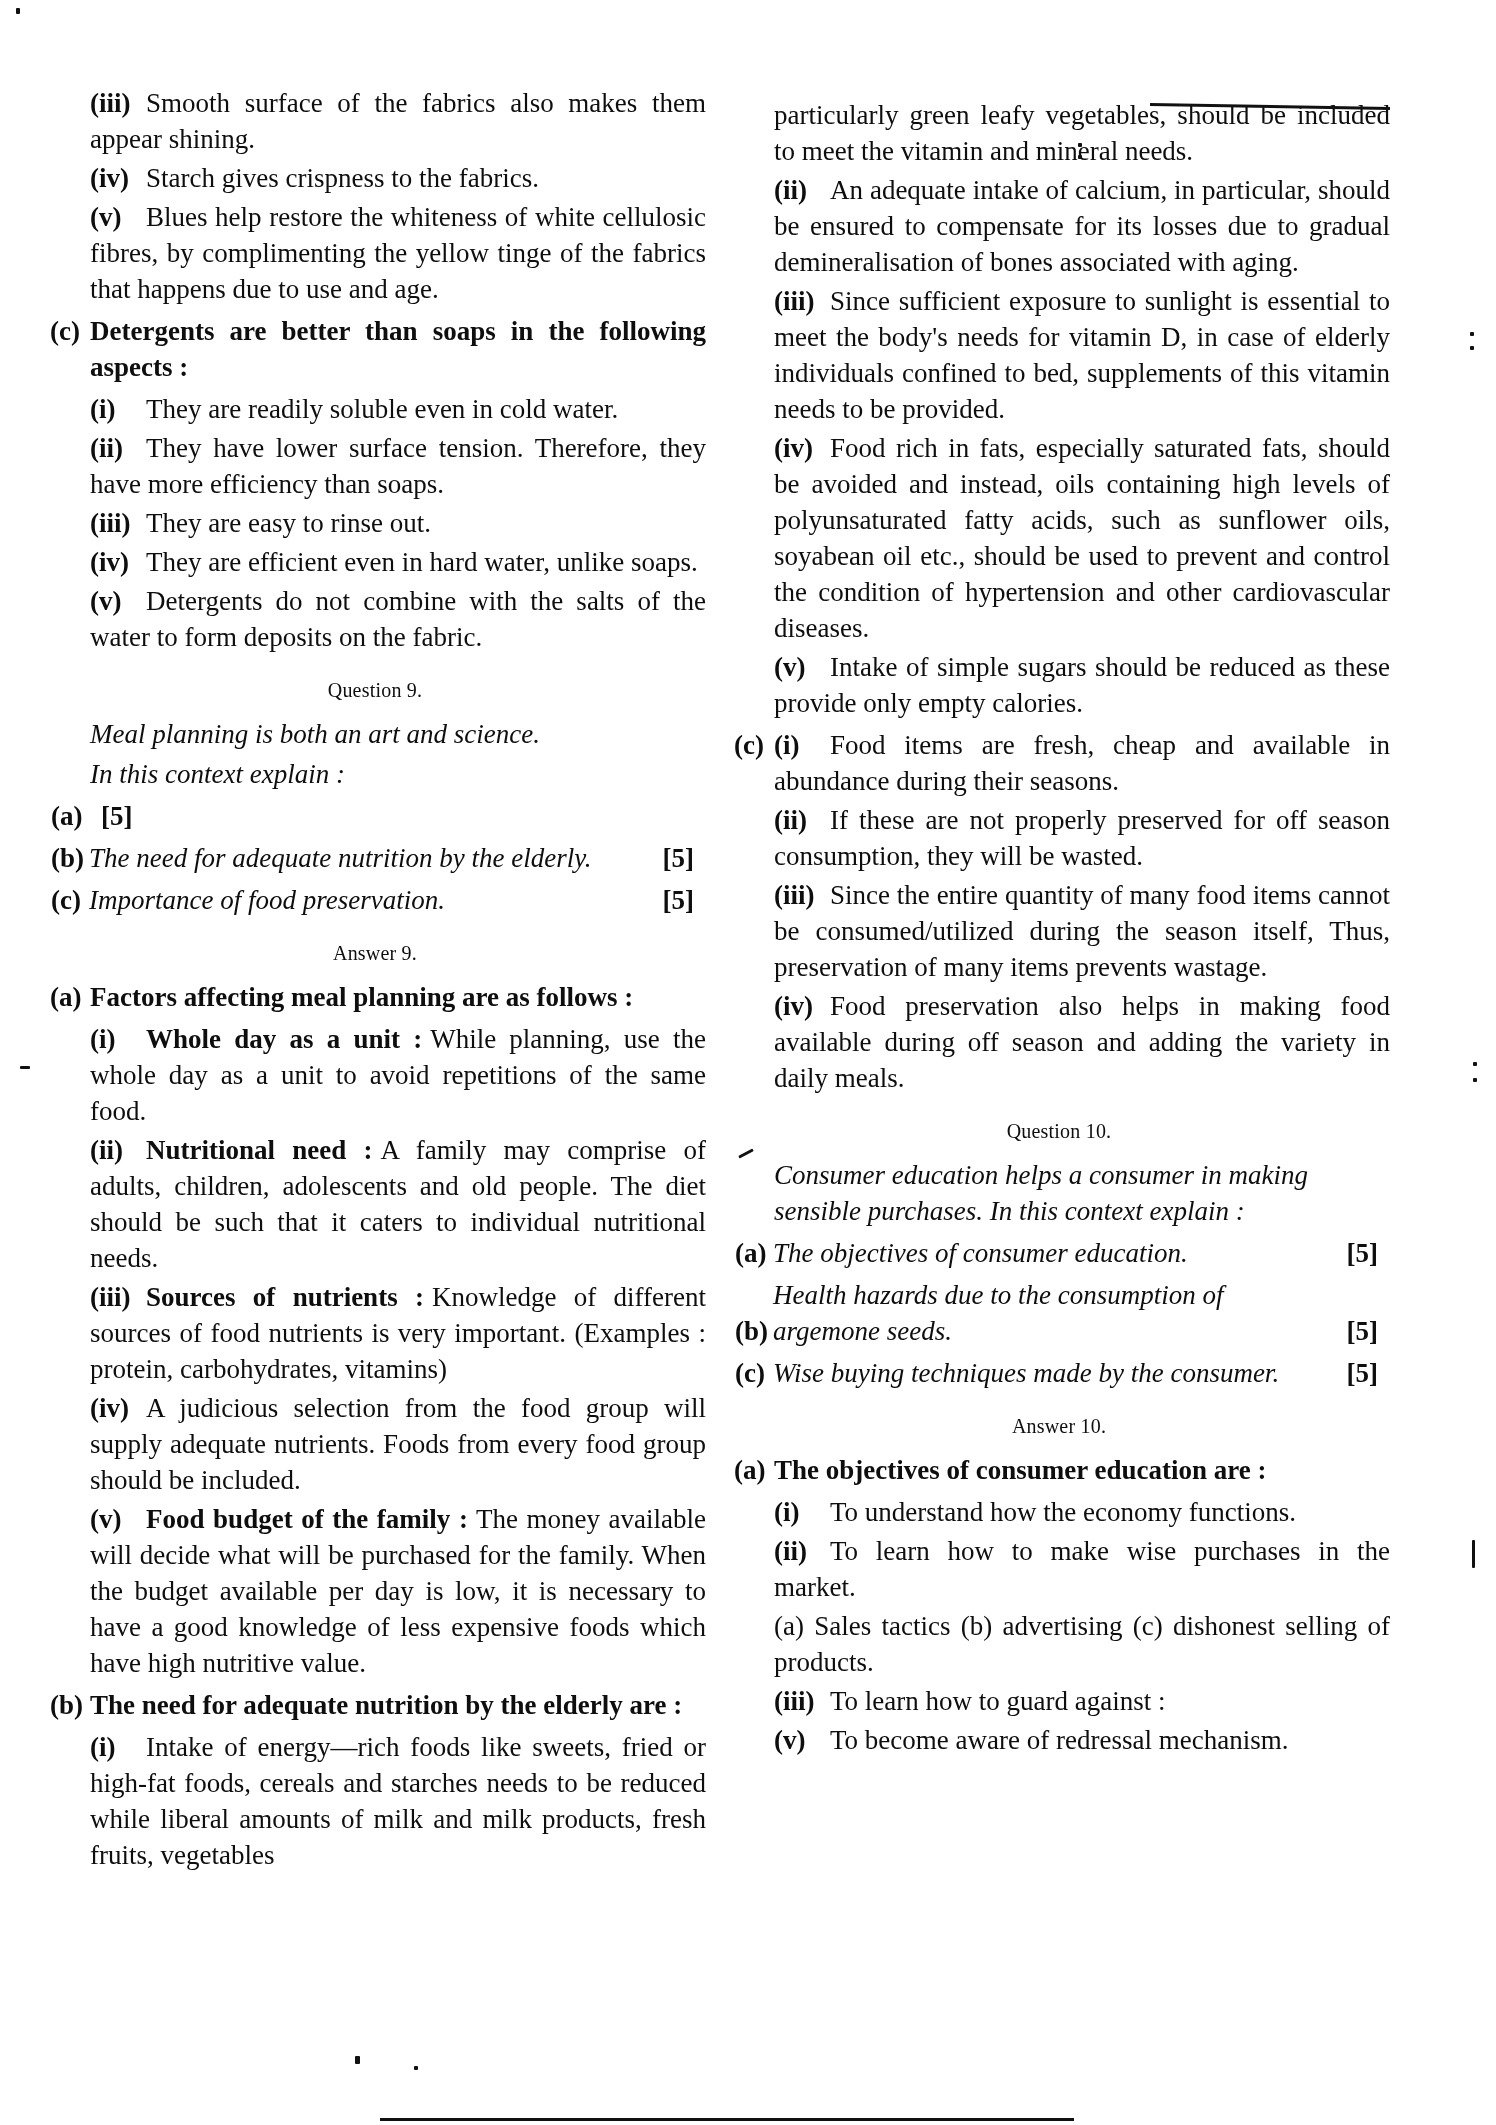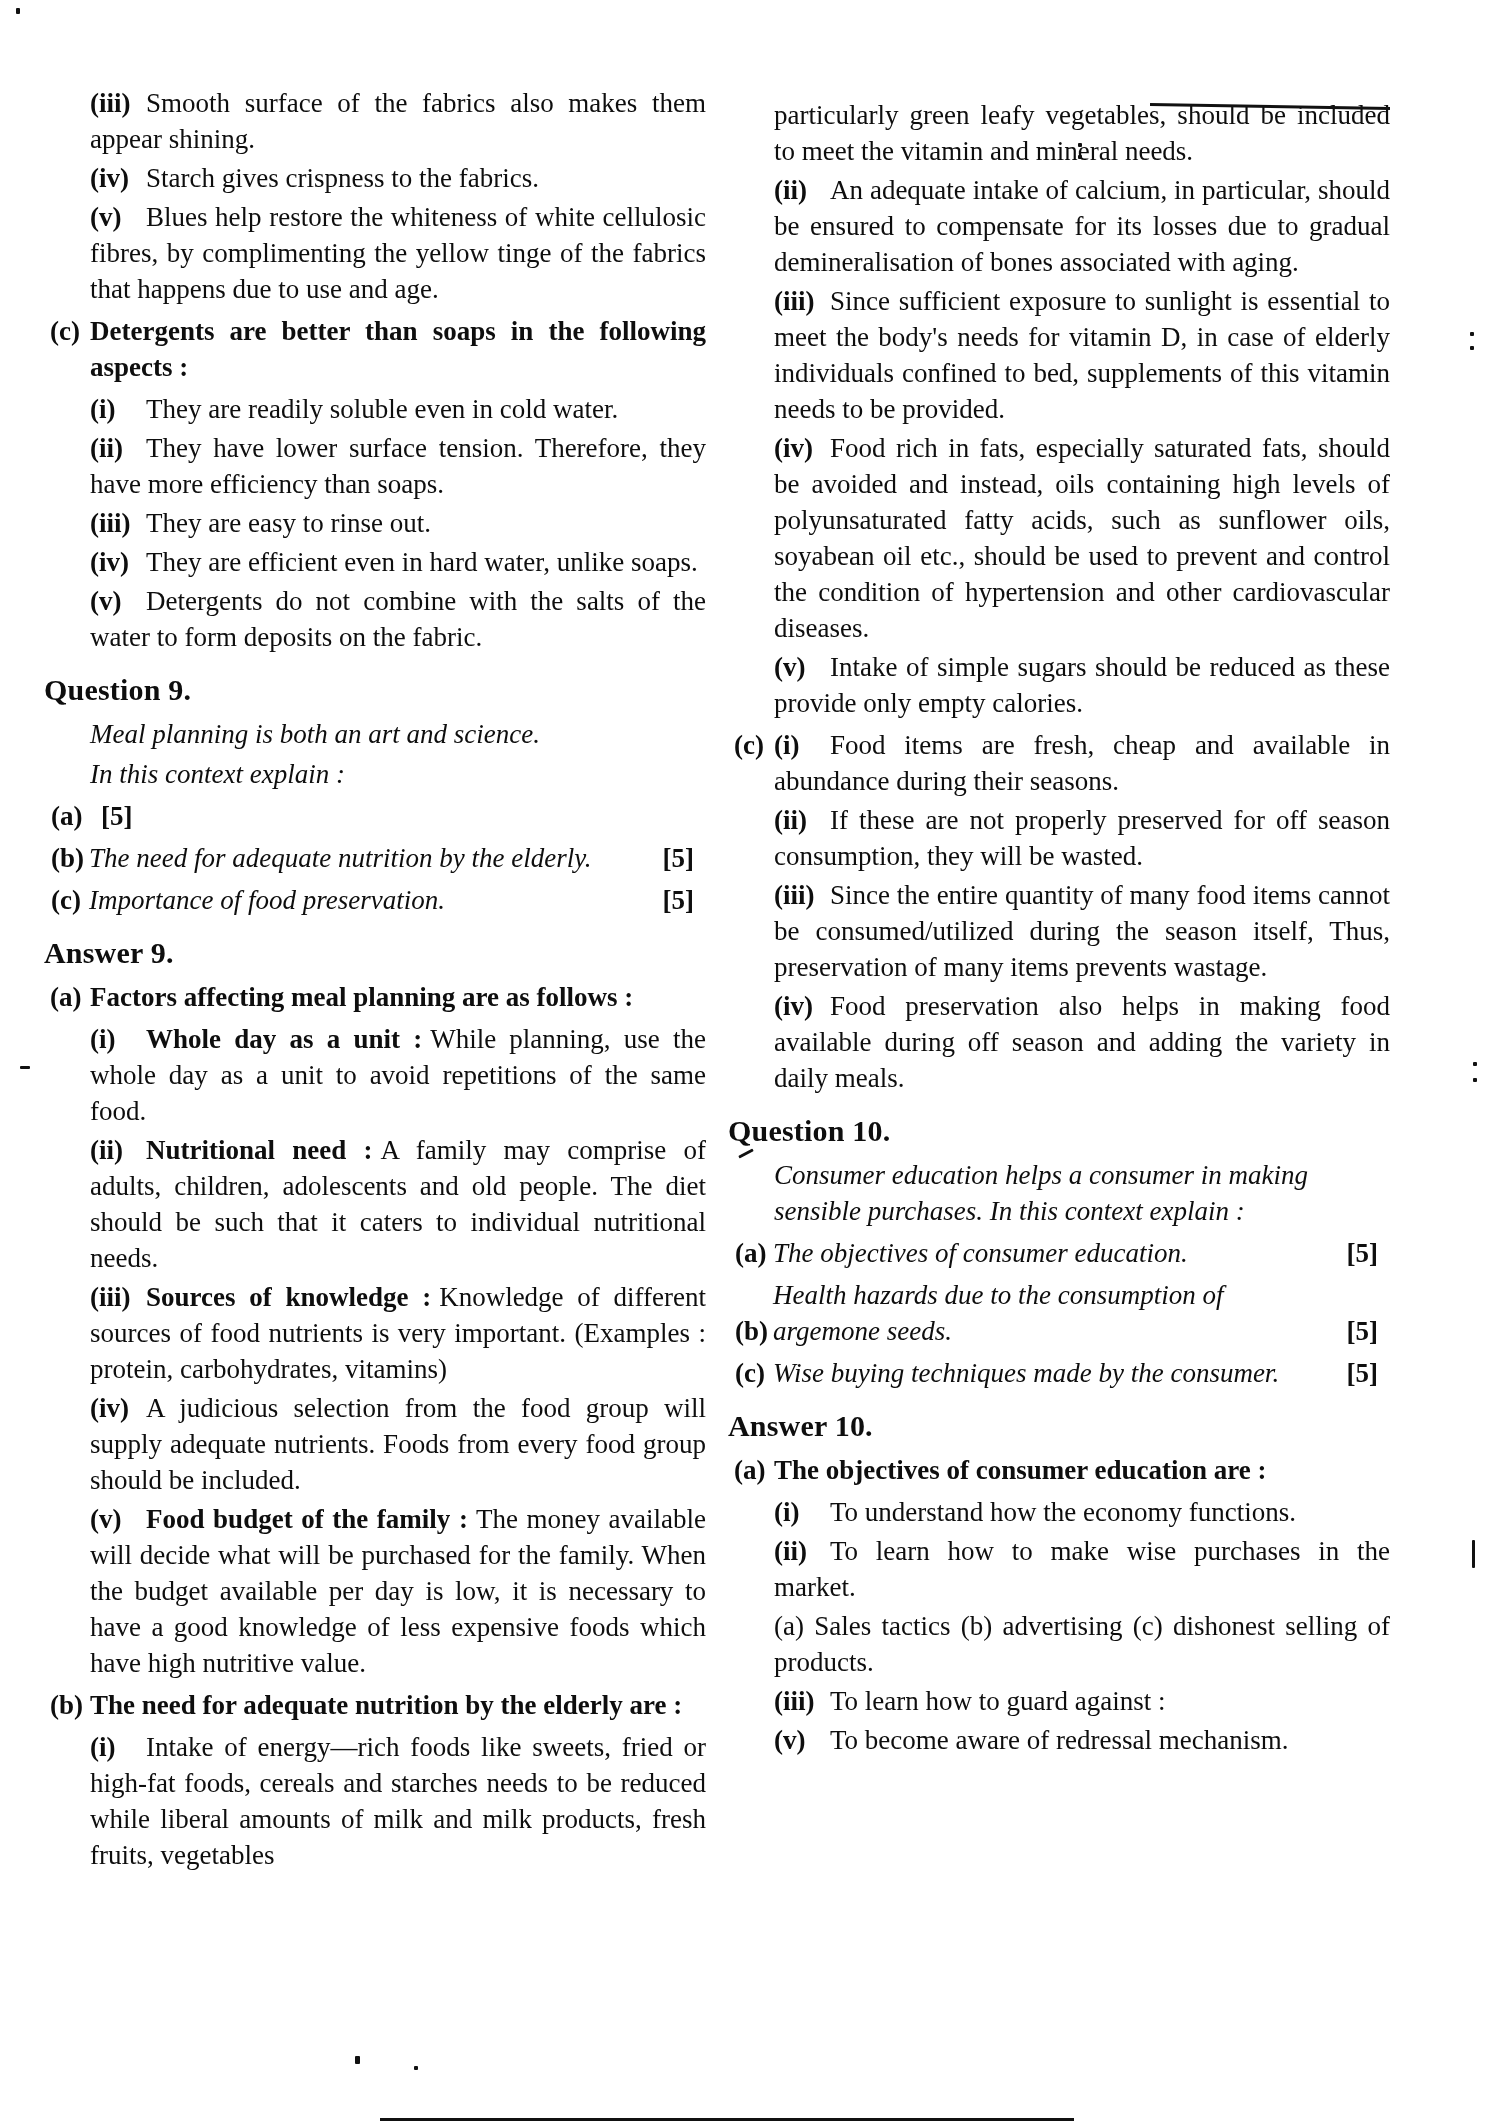--- a/index.html
+++ b/index.html
@@ -11,21 +11,21 @@
     font-family:"Liberation Serif","DejaVu Serif",serif;
     color:#0e0e0e;
     -webkit-font-smoothing:antialiased;
   }
   .page{position:absolute;inset:0;}
   .col{position:absolute;width:662px;}
   .col-left{left:44px;top:82px;}
   .col-right{left:728px;top:94px;}
   .blk{font-size:27px;line-height:36px;margin:3px 0;}
   
-  .section{font-weight:700;font-size:30px;line-height:38px;margin:16px 0 7px 0;letter-spacing:.2px;}
+  .section{font-weight:400;font-size:20px;line-height:38px;margin:16px 0 7px 0;letter-spacing:.2px;text-align:center;}
   
   .intro{margin-left:46px;font-style:italic;margin-top:4px;margin-bottom:4px;}
   
   .qitem{display:flex;align-items:flex-end;padding-left:7px;padding-right:12px;margin:6px 0;}
   .qitem .lbl{flex:none;width:38px;font-weight:700;font-style:normal;}
   .qitem .txt{flex:1;font-style:italic;}
   .qitem .marks{flex:none;font-weight:700;margin-left:12px;font-style:normal;}
   
   .letter{position:relative;padding-left:46px;text-align:justify;margin:6px 0;}
   .letter .lbl{position:absolute;left:6px;top:0;font-weight:700;}
@@ -70,21 +70,21 @@
       </div>
       <div class="blk qitem">
         <span class="lbl">(c)</span>
         <span class="txt">Importance of food preservation.</span>
         <span class="marks">[5]</span>
       </div>
       <div class="blk section">Answer 9.</div>
       <div class="blk letter bold"><span class="lbl">(a)</span><span class="txt">Factors affecting meal planning are as follows :</span></div>
       <div class="blk sub"><span class="lbl">(i)</span><span class="lead">Whole day as a unit :</span><span class="txt">While planning, use the whole day as a unit to avoid repetitions of the same food.</span></div>
       <div class="blk sub"><span class="lbl">(ii)</span><span class="lead">Nutritional need :</span><span class="txt">A family may comprise of adults, children, adolescents and old people. The diet should be such that it caters to individual nutritional needs.</span></div>
-      <div class="blk sub"><span class="lbl">(iii)</span><span class="lead">Sources of knowledge :</span><span class="txt">Knowledge of different sources of food nutrients is very important. (Examples : protein, carbohydrates, vitamins)</span></div>
+      <div class="blk sub"><span class="lbl">(iii)</span><span class="lead">Sources of nutrients :</span><span class="txt">Knowledge of different sources of food nutrients is very important. (Examples : protein, carbohydrates, vitamins)</span></div>
       <div class="blk sub"><span class="lbl">(iv)</span><span class="txt">A judicious selection from the food group will supply adequate nutrients. Foods from every food group should be included.</span></div>
       <div class="blk sub"><span class="lbl">(v)</span><span class="lead">Food budget of the family :</span><span class="txt">The money available will decide what will be purchased for the family. When the budget available per day is low, it is necessary to have a good knowledge of less expensive foods which have high nutritive value.</span></div>
       <div class="blk letter bold"><span class="lbl">(b)</span><span class="txt">The need for adequate nutrition by the elderly are :</span></div>
       <div class="blk sub"><span class="lbl">(i)</span><span class="txt">Intake of energy—rich foods like sweets, fried or high-fat foods, cereals and starches needs to be reduced while liberal amounts of milk and milk products, fresh fruits, vegetables</span></div>
     </div>
   <div class="col col-right">
       <div class="blk cont">particularly green leafy vegetables, should be included to meet the vitamin and mineral needs.</div>
       <div class="blk sub"><span class="lbl">(ii)</span><span class="txt">An adequate intake of calcium, in particular, should be ensured to compensate for its losses due to gradual demineralisation of bones associated with aging.</span></div>
       <div class="blk sub"><span class="lbl">(iii)</span><span class="txt">Since sufficient exposure to sunlight is essential to meet the body's needs for vitamin D, in case of elderly individuals confined to bed, supplements of this vitamin needs to be provided.</span></div>
       <div class="blk sub"><span class="lbl">(iv)</span><span class="txt">Food rich in fats, especially saturated fats, should be avoided and instead, oils containing high levels of polyunsaturated fatty acids, such as sunflower oils, soyabean oil etc., should be used to prevent and control the condition of hypertension and other cardiovascular diseases.</span></div>

